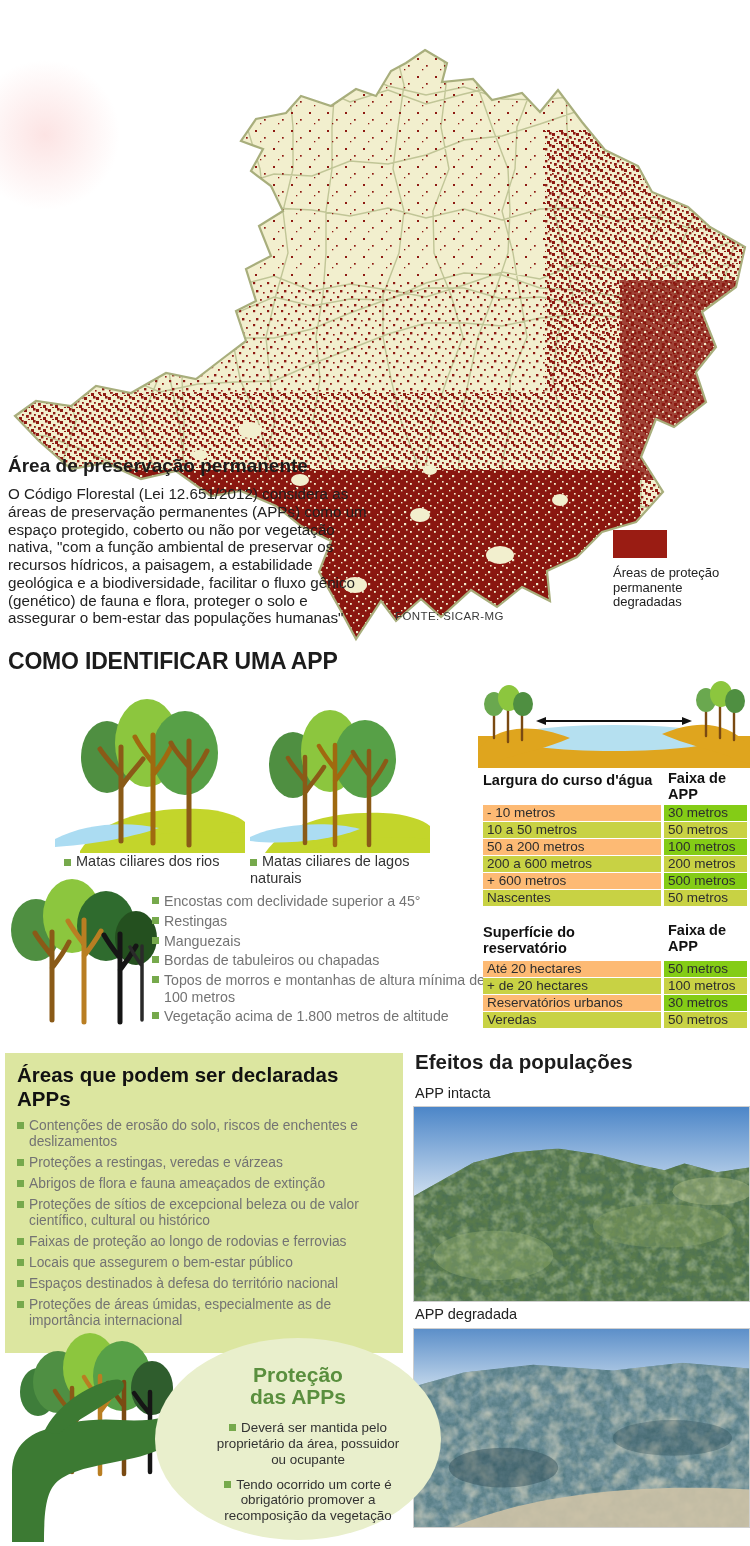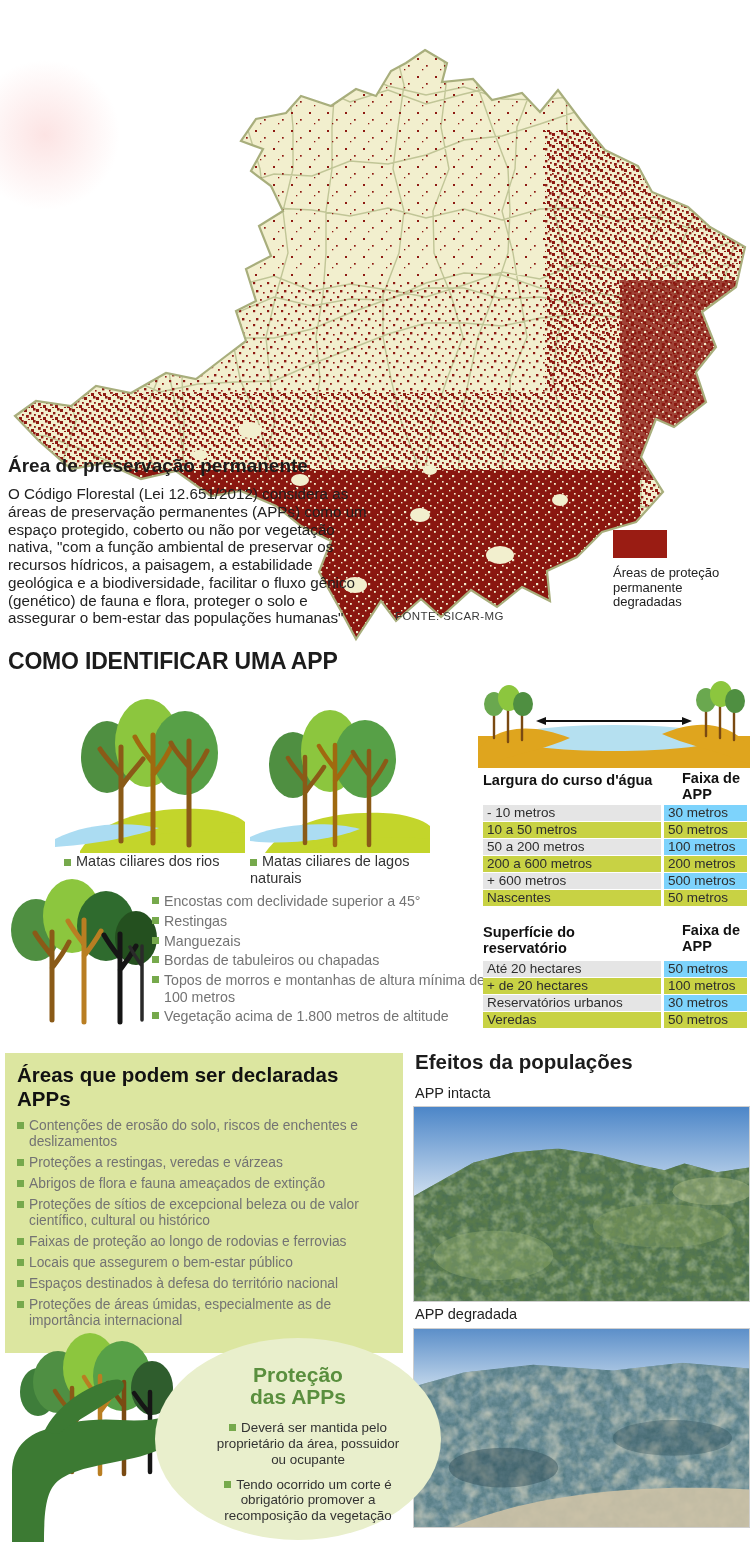--- a/index.html
+++ b/index.html
@@ -38,25 +38,25 @@
   .blist .sq{flex:0 0 7px;margin-top:4px;}
   .criteria{left:152px;top:893px;width:335px;font-size:14.2px;line-height:1.15;}
   .criteria li{margin-bottom:3.5px;}
 
   
   .tbl{width:264px;font-size:13.5px;color:#2d2d2d;}
   .tbl-1{left:483px;top:770px;}
   .tbl-2{left:483px;top:922px;}
   .tbl-head{display:flex;font-weight:700;font-size:14.5px;color:#111;margin-bottom:3px;}
   .tbl-head span:first-child{width:178px;padding:2px 4px 2px 0;}
-  .tbl-head span:last-child{flex:1;margin-left:17px;}
+  .tbl-head span:last-child{flex:1;margin-left:3px;}
   .tbl-row{display:flex;margin-bottom:1.5px;line-height:13.5px;}
   .tbl-row span{padding:1px 4px;}
-  .tbl-row .c1{width:170px;background:#e5e5e5;}
-  .tbl-row .c2{flex:1;margin-left:3px;background:#7dd3fc;}
+  .tbl-row .c1{width:170px;background:#fdba74;}
+  .tbl-row .c2{flex:1;margin-left:3px;background:#84cc16;}
   .tbl-row:nth-child(even) .c1,.tbl-row:nth-child(even) .c2{background:#c8d244;}
 
   
   .declared{left:5px;top:1053px;width:398px;height:300px;background:#dce6a0;
     box-sizing:border-box;padding:10px 12px;}
   .declared-title{font-size:20.5px;font-weight:800;color:#111;margin-bottom:7px;}
   .declared .blist{font-size:13.8px;line-height:1.16;}
   .declared .blist li{margin-bottom:5px;}
 
   

